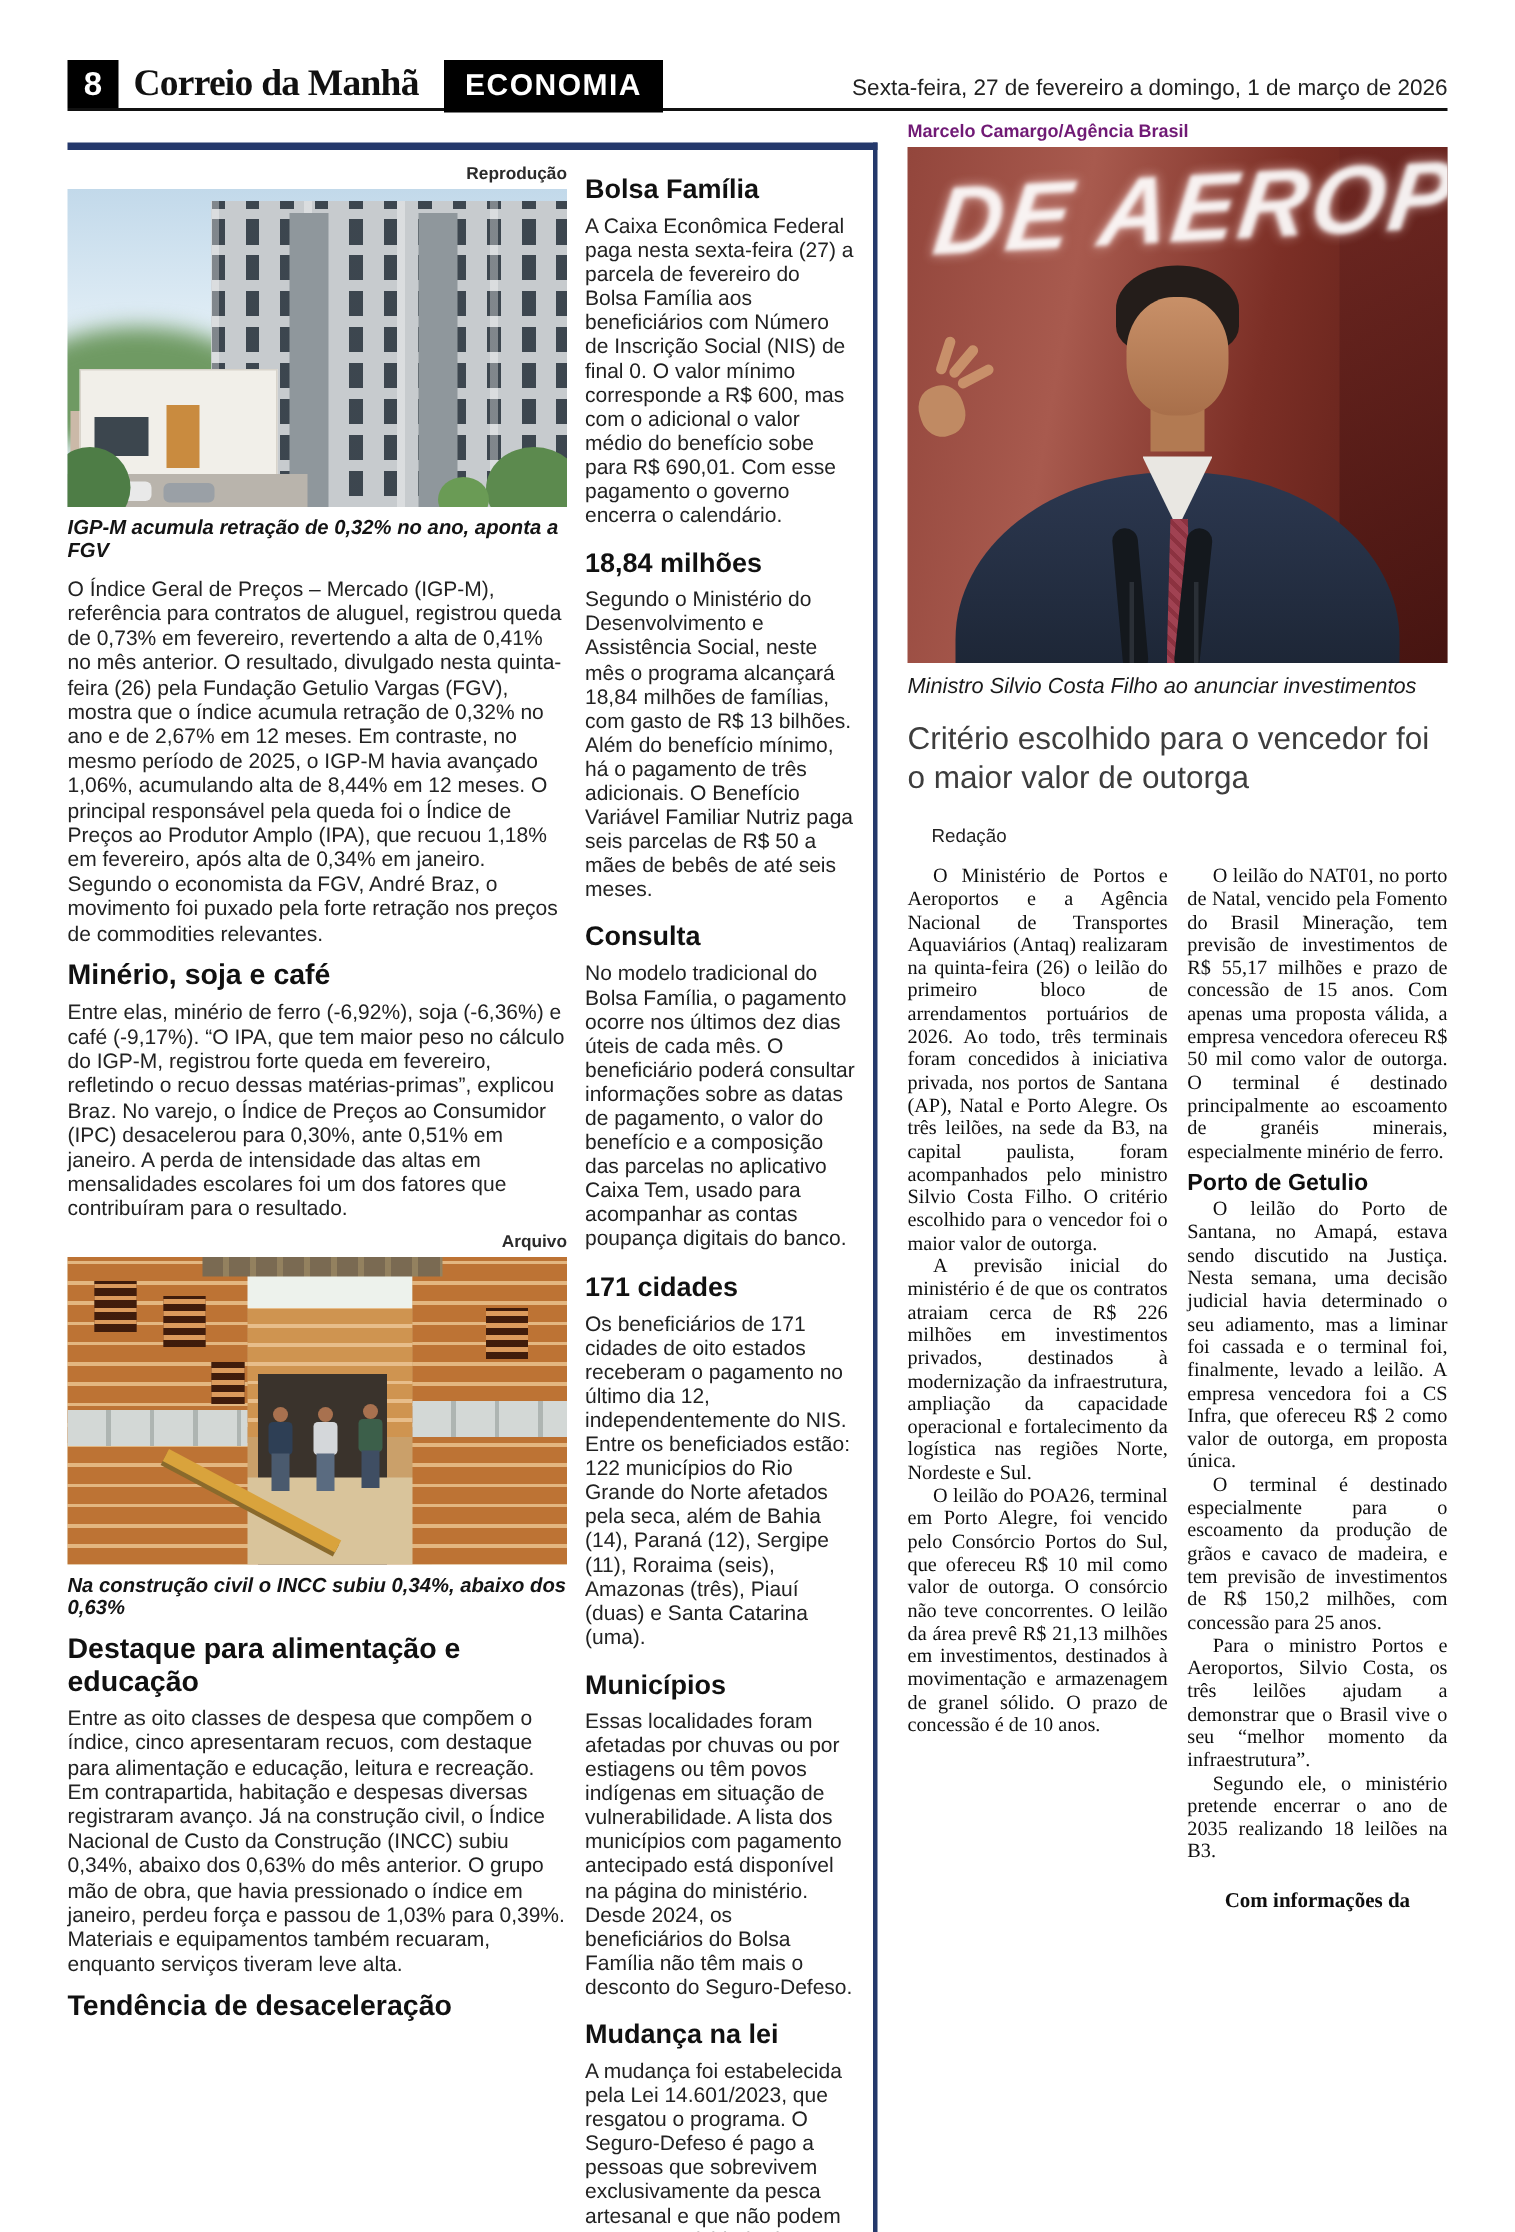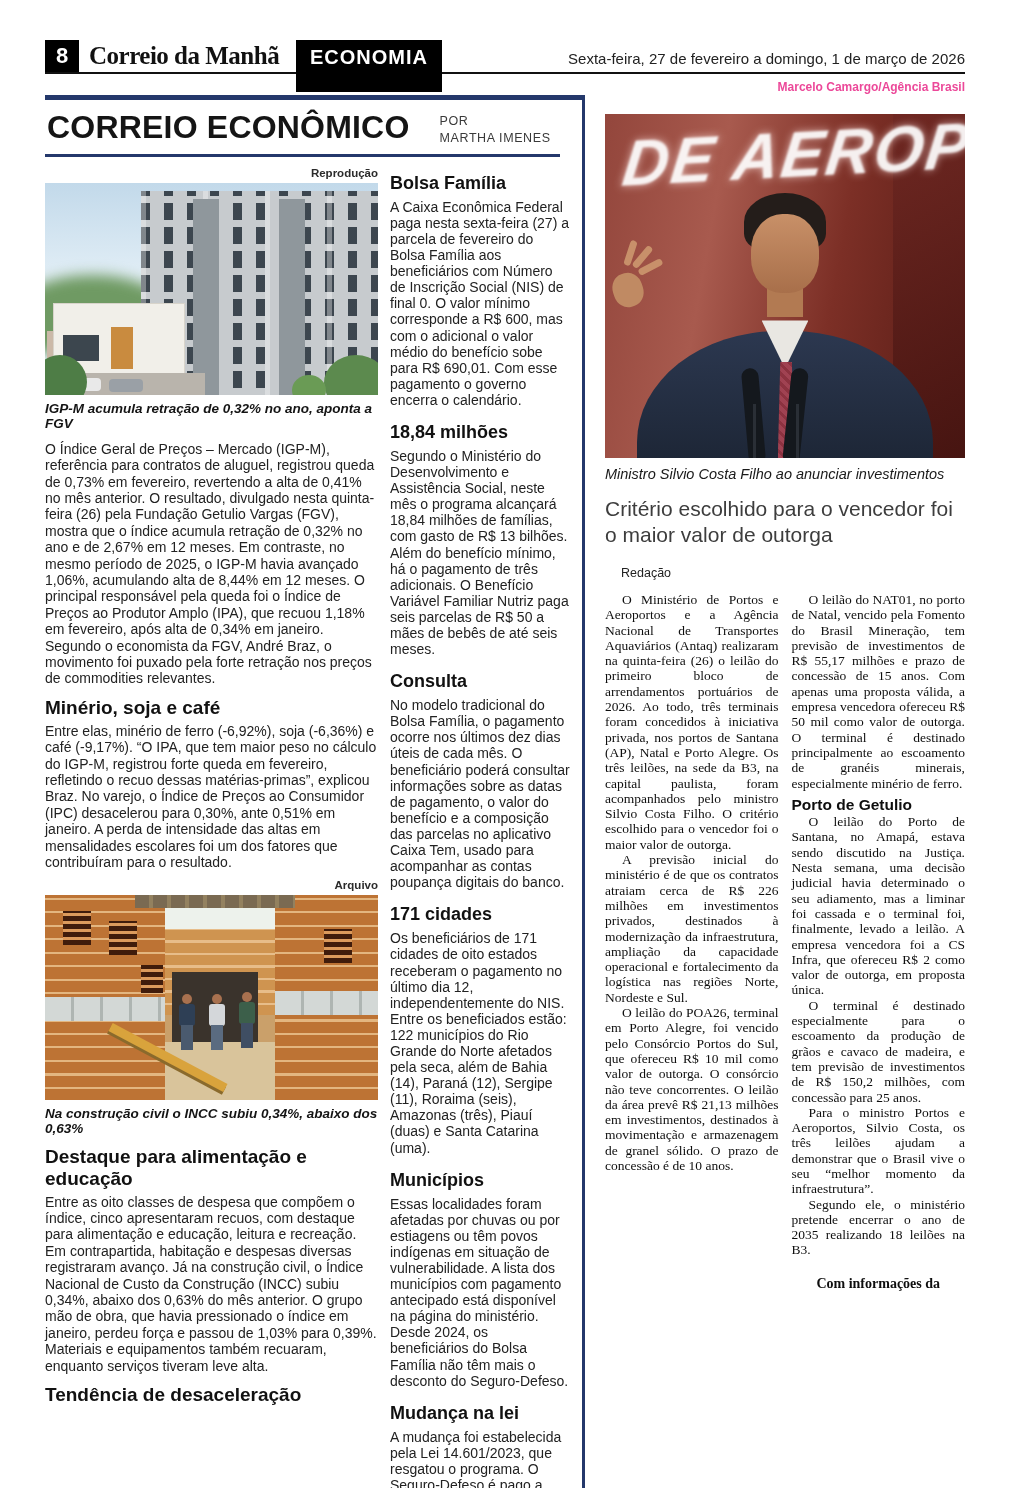--- a/index.html
+++ b/index.html
@@ -3,21 +3,21 @@
 <meta charset="utf-8">
 <style>
   * { margin:0; padding:0; box-sizing:border-box; }
   body { background:#888; font-family:"Liberation Sans", sans-serif; }
   .page { position:relative; width:1010px; height:1488px; background:#fff; margin:0 auto; overflow:hidden; color:#111; }
 
   
   .hdr { position:absolute; left:45px; top:40px; width:920px; height:34px; border-bottom:2px solid #111; }
   .hdr-pagenum { position:absolute; left:0; top:0; width:34px; height:32px; background:#000; color:#fff; font-size:22px; font-weight:700; text-align:center; line-height:32px; }
   .hdr-masthead { position:absolute; left:44px; top:2px; font-family:"Liberation Serif", serif; font-weight:700; font-size:25px; letter-spacing:-0.5px; }
-  .hdr-section { position:absolute; left:251px; top:0; width:146px; height:52px; background:#000; color:#fff; font-size:20px; font-weight:700; letter-spacing:1px; text-align:center; line-height:34px; }
+  .hdr-section { position:absolute; left:251px; top:0; width:146px; height:35px; background:#000; color:#fff; font-size:20px; font-weight:700; letter-spacing:1px; text-align:center; line-height:34px; }
   .hdr-date { position:absolute; right:0; top:10px; font-size:15px; color:#222; }
 
   
   .feature { position:absolute; left:45px; top:95px; width:540px; border-top:5px solid #24386b; border-right:3px solid #24386b; border-bottom:4px solid #24386b; background:#fff; }
   .kicker-row { display:flex; align-items:flex-start; padding:9px 0 7px 2px; border-bottom:3px solid #24386b; margin-right:22px; }
   .kicker-title { font-size:32px; font-weight:700; letter-spacing:0.2px; color:#151515; }
   .kicker-byline { margin-left:30px; padding-top:4px; font-size:12.5px; color:#3a3a3a; letter-spacing:0.6px; line-height:1.35; }
   .feature-cols { display:flex; gap:12px; padding:8px 12px 14px 0; }
   .fcol-a { width:333px; }
   .fcol-b { width:180px; }
@@ -86,21 +86,21 @@
   .mp-shirt { position:absolute; bottom:26%; left:43.5%; width:13%; height:14%; background:#e9e7e2; clip-path:polygon(0 0,100% 0,50% 100%); }
   .mp-tie { position:absolute; bottom:0; left:48%; width:4.6%; height:28%; background:repeating-linear-gradient(45deg,#a04252 0 4px,#8c3240 4px 7px); clip-path:polygon(15% 0,85% 0,100% 100%,0 100%); }
   .mp-hand { position:absolute; left:0.5%; top:39%; width:13%; height:17%; }
   .mp-palm { position:absolute; left:6px; bottom:0; width:30px; height:34px; background:#c08a63; border-radius:45%; transform:rotate(-18deg); }
   .mp-finger { position:absolute; width:7px; height:26px; background:#c8906a; border-radius:4px; }
   .mp-mic { position:absolute; width:17px; height:96px; border-radius:9px; background:#14181d; bottom:-6px; }
   .mp-stem { position:absolute; width:3px; height:60px; background:#2a2f36; bottom:-6px; }
 
   
   .article { position:absolute; left:605px; top:80px; width:360px; }
-  .a-credit { font-size:12px; font-weight:700; color:#ec4899; text-align:right; margin-bottom:20px; }
+  .a-credit { font-size:12px; font-weight:700; color:#701a75; text-align:left; margin-bottom:4px; }
   .a-caption { font-style:italic; font-size:14.5px; color:#1a1a1a; margin:8px 0 2px; }
   .a-headline { font-size:45px; font-weight:700; line-height:54px; letter-spacing:-0.5px; margin-top:10px; color:#0d0d0d; }
   .a-deck { font-size:21px; line-height:26px; color:#3d3d3d; margin-top:14px; }
   .a-byline { font-size:12.5px; color:#222; margin:18px 16px 12px; }
   .a-cols { display:flex; gap:13px; }
   .acol { width:173.5px; font-family:"Liberation Serif", serif; font-size:13.5px; line-height:15.3px; text-align:justify; color:#0e0e0e; hyphens:auto; }
   .acol p { margin:0; text-indent:17px; }
   .a-subhead { font-family:"Liberation Sans", sans-serif; font-size:15.5px; font-weight:700; margin:6px 0 2px; }
   .a-tagline { font-weight:700; text-align:center; margin-top:16px; line-height:1.45; font-size:14px; }
 </style>
@@ -110,27 +110,20 @@
 <div class="page">
 
   <div class="hdr">
     <div class="hdr-pagenum">8</div>
     <div class="hdr-masthead">Correio da Manhã</div>
     <div class="hdr-section">ECONOMIA</div>
     <div class="hdr-date">Sexta-feira, 27 de fevereiro a domingo, 1 de março de 2026</div>
   </div>
 
   <div class="feature">
-    <div class="kicker-row">
-      <div class="kicker-title">CORREIO ECONÔMICO</div>
-      <div class="kicker-byline">
-        <div>POR</div>
-        <div>MARTHA IMENES</div>
-      </div>
-    </div>
 
     <div class="feature-cols">
 
       <div class="fcol-a">
         <div class="credit">Reprodução</div>
 
         <div class="photo photo-building">
           <div class="bp-hill"></div>
           <div class="bp-far"></div>
           <div class="bp-far2"></div>

